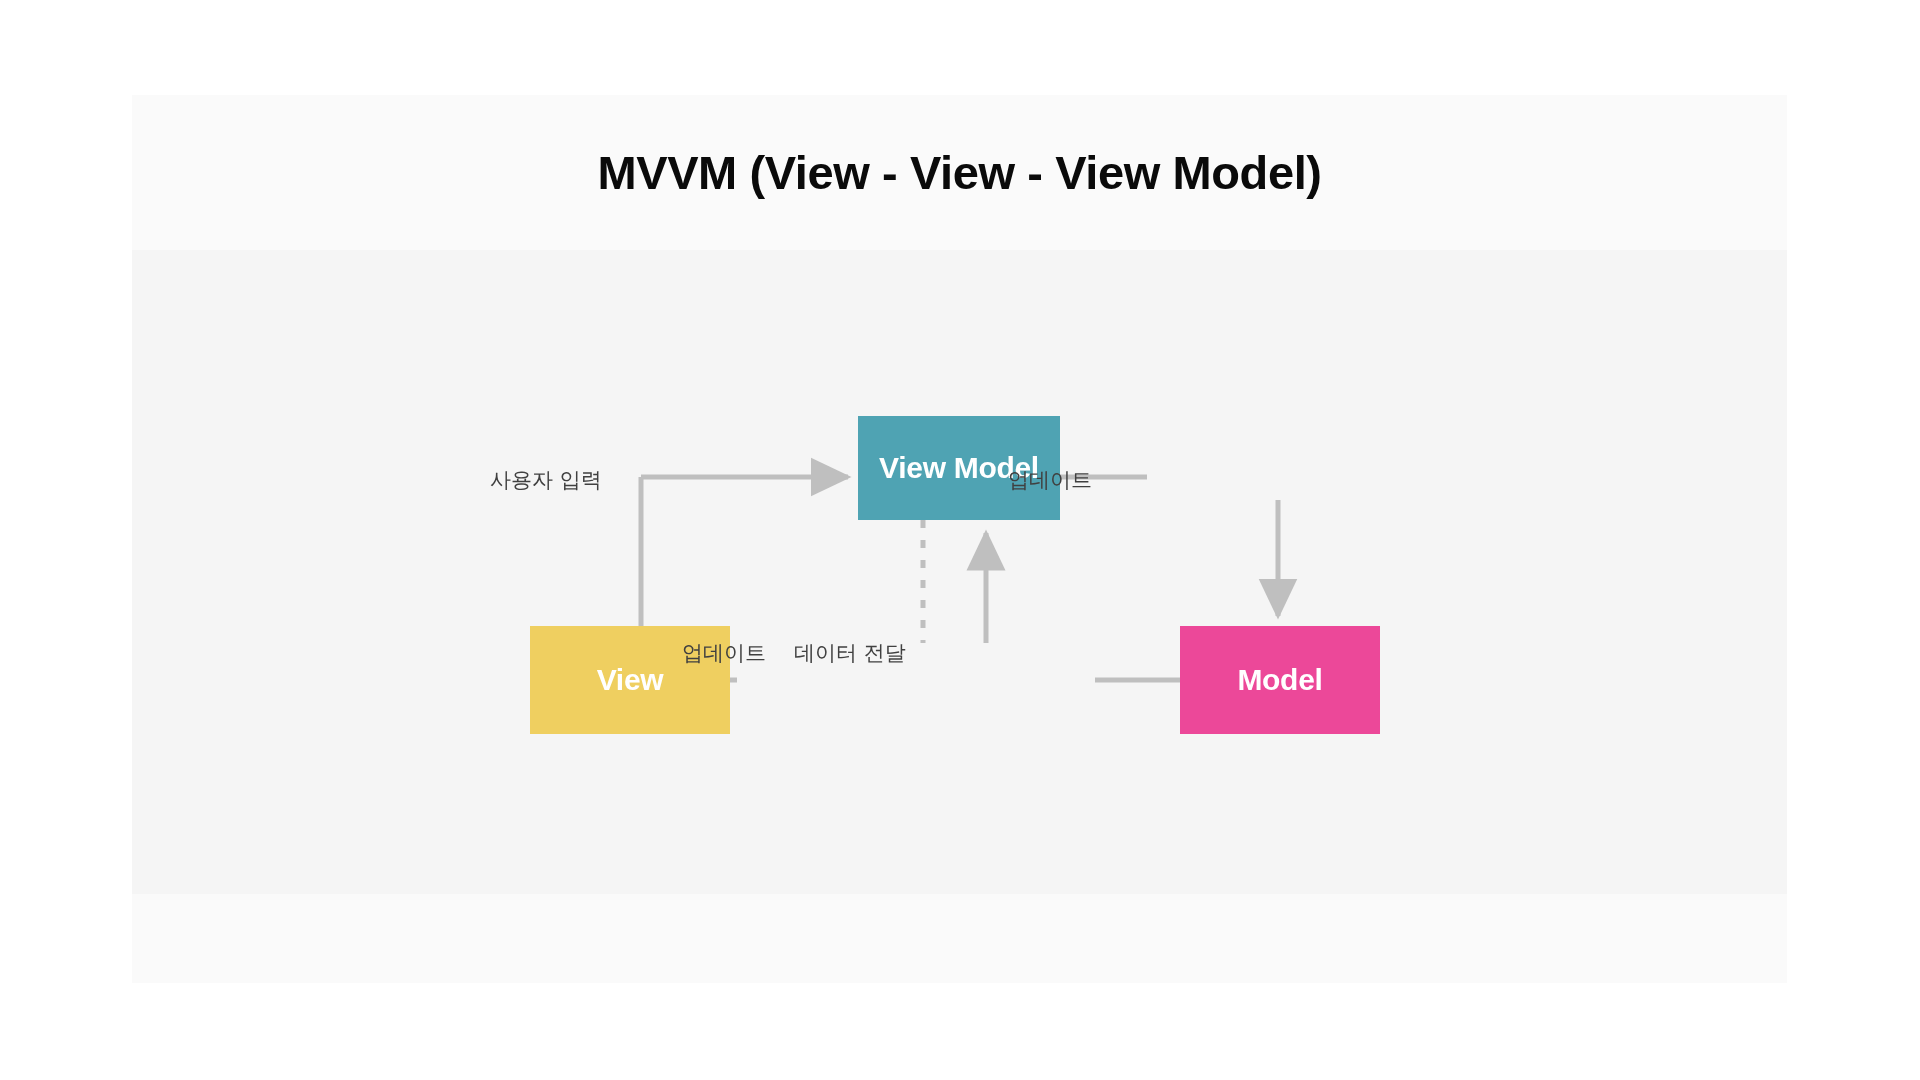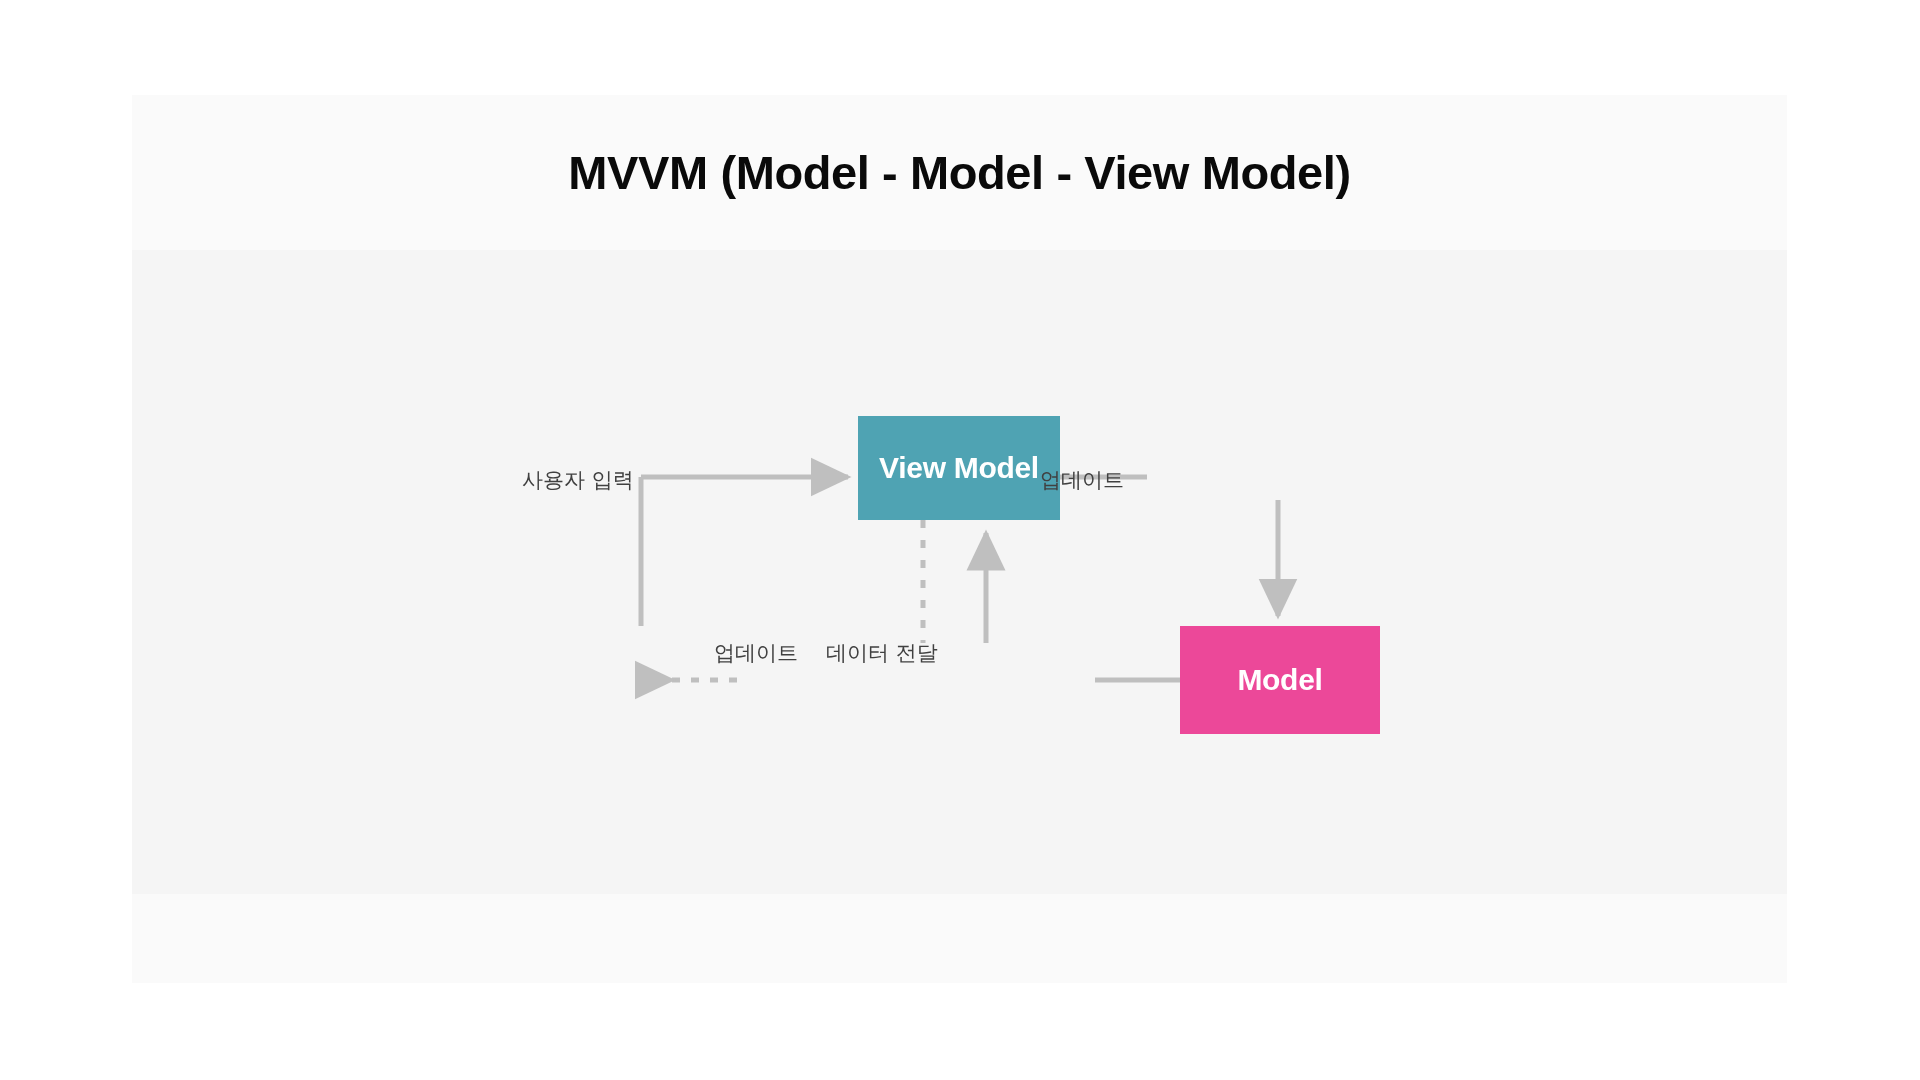--- a/index.html
+++ b/index.html
@@ -78,36 +78,35 @@
     width:200px; height:108px;
     background:#ec4899;
   }
 
   .edge-label {
     position:absolute;
     font-size:21px;
     color:#404040;
     white-space:nowrap;
     font-family:"DejaVu Sans", "Liberation Sans", sans-serif;
-    margin-left:32px;
   }
   .lbl-user-input   { left:358px; top:216px; }
   .lbl-update-right { left:876px; top:216px; }
   .lbl-update-bot   { left:550px; top:389px; }
   .lbl-data-pass    { left:662px; top:389px;text-align:center; }
 
   .diagram svg { position:absolute; left:0; top:0; width:100%; height:100%; }
 </style>
 </head>
 <body>
 
 <div class="slide">
 
   <div class="slide-header">
-    <div class="slide-title">MVVM (Model - Model - View Model)</div>
+    <div class="slide-title">MVVM (View - View - View Model)</div>
   </div>
 
   <div class="slide-body">
     <div class="diagram">
 
       <svg viewBox="0 0 1655 644" preserveAspectRatio="none">
         <defs>
           <marker id="ah-right" markerWidth="9" markerHeight="9" refX="7.5" refY="4.5" orient="auto">
             <path d="M0,0.6 L8.2,4.5 L0,8.4 Z" fill="#bfbfbf"></path>
           </marker>
@@ -135,20 +134,23 @@
         <path d="M540,430 L613,430" stroke="#bfbfbf" stroke-width="5" fill="none" stroke-dasharray="8 11" marker-start="url(#ah-left)"></path>
 
         <path d="M1048,430 L963,430" stroke="#bfbfbf" stroke-width="5" fill="none"></path>
 
         <path d="M854,393 L854,283" stroke="#bfbfbf" stroke-width="5" fill="none" marker-end="url(#ah-up)"></path>
       </svg>
 
       <div class="node node-viewmodel">
         <span>View Model</span>
       </div>
+      <div class="node node-view">
+        <span>View</span>
+      </div>
       <div class="node node-model">
         <span>Model</span>
       </div>
 
       <div class="edge-label lbl-user-input">사용자 입력</div>
       <div class="edge-label lbl-update-right">업데이트</div>
       <div class="edge-label lbl-update-bot">업데이트</div>
       <div class="edge-label lbl-data-pass">데이터 전달</div>
 
     </div>

